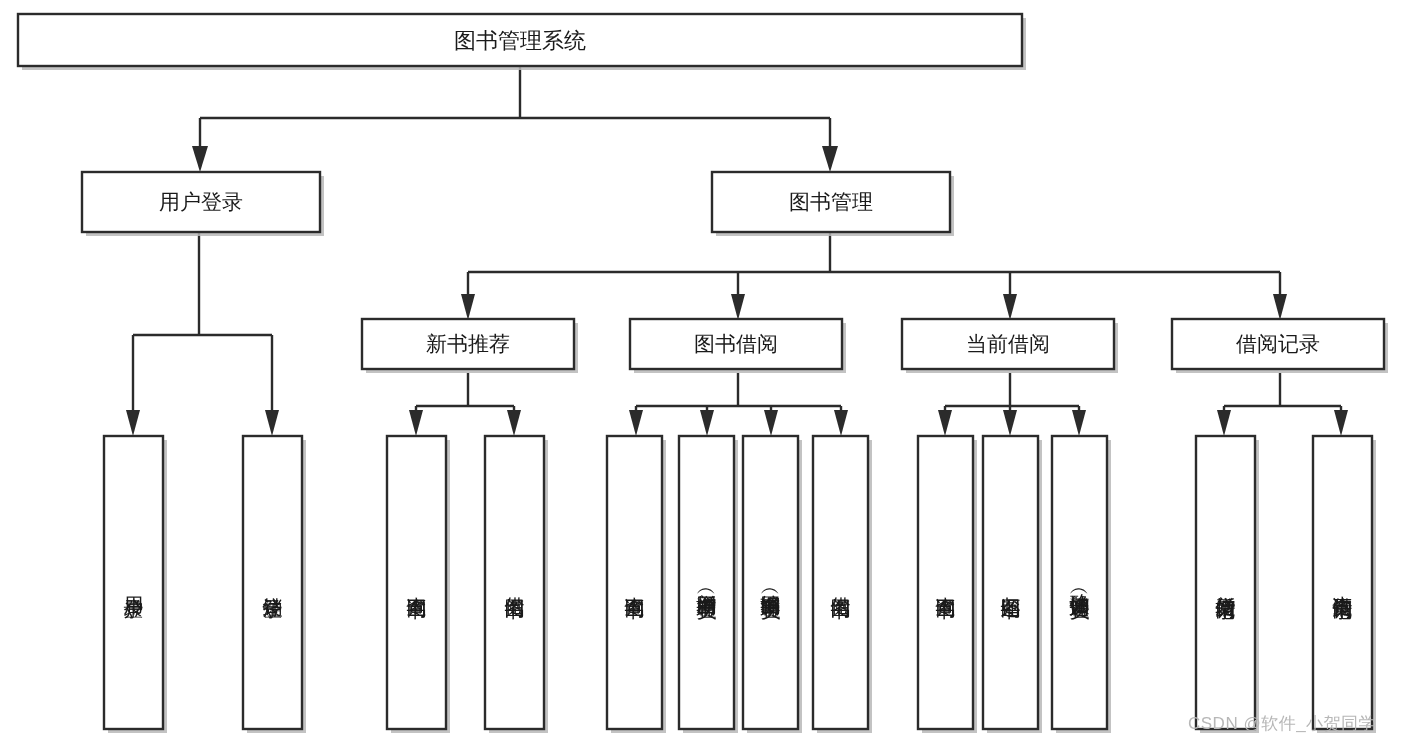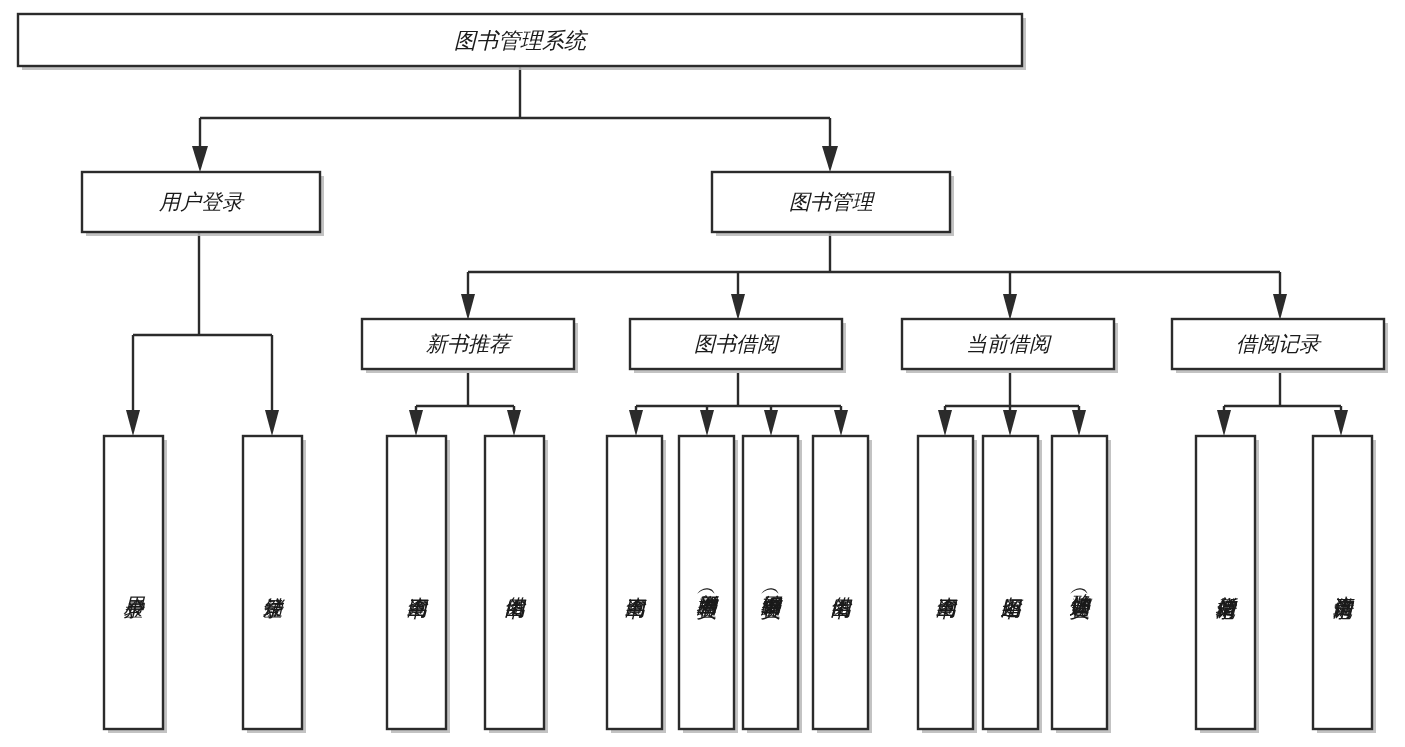--- a/index.html
+++ b/index.html
@@ -10,21 +10,20 @@
   }
   body {
     font-family: "Liberation Sans", "DejaVu Sans", sans-serif;
   }
   #diagram-root {
     position: relative;
     width: 1405px;
     height: 747px;
     background: #ffffff;
     overflow: hidden;
-    font-style: italic;
   }
   svg.diagram-canvas {
     position: absolute;
     top: 0;
     left: 0;
     width: 1405px;
     height: 747px;
     display: block;
   }
   .node-box {
@@ -239,13 +238,14 @@
   <div class="vlabel" style="left:743px; top:436px; width:55px; height:293px;">编辑图书（管理员）</div>
   <div class="vlabel" style="left:813px; top:436px; width:55px; height:293px;">借阅图书</div>
 
   <div class="vlabel" style="left:918px; top:436px; width:55px; height:293px;">查询图书</div>
   <div class="vlabel" style="left:983px; top:436px; width:55px; height:293px;">归还图书</div>
   <div class="vlabel" style="left:1052px; top:436px; width:55px; height:293px;">确认归还（管理员）</div>
 
   <div class="vlabel" style="left:1196px; top:436px; width:59px; height:293px;">新增借阅记录</div>
   <div class="vlabel" style="left:1313px; top:436px; width:59px; height:293px;">查询借阅记录</div>
 
+  <div class="watermark">CSDN @软件_小贺同学</div>
 </div>
 
 </body></html>

